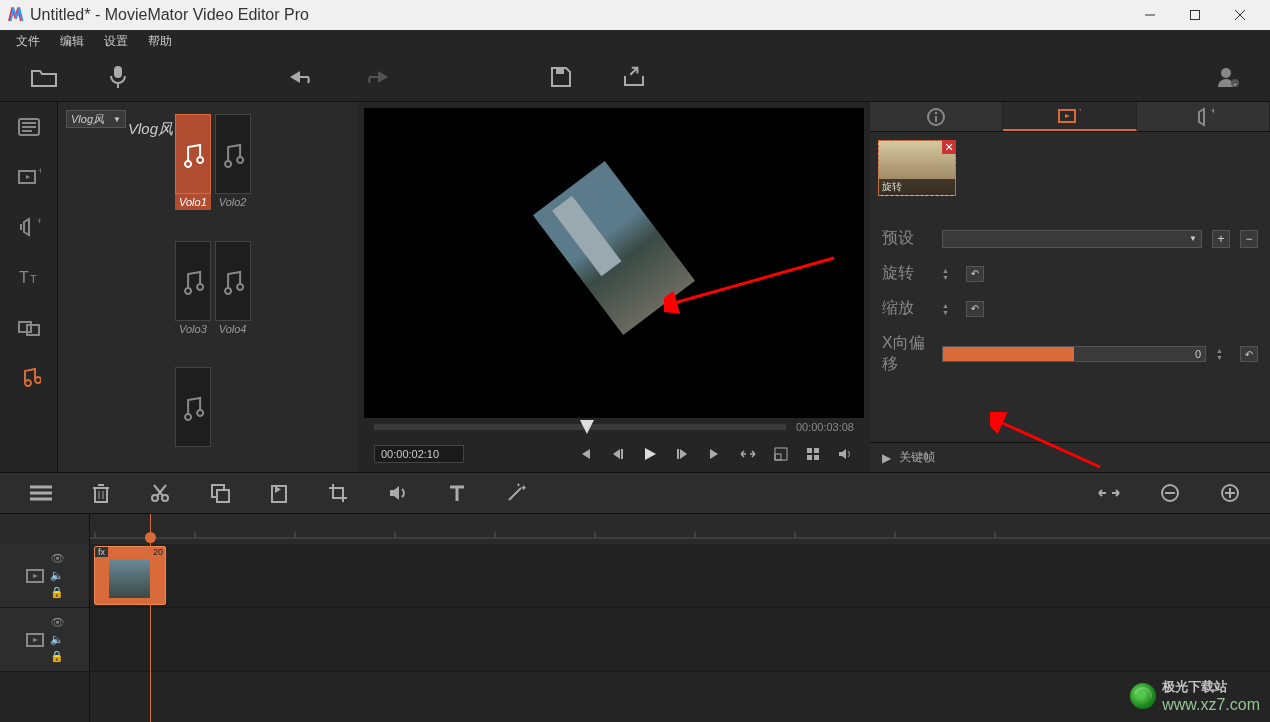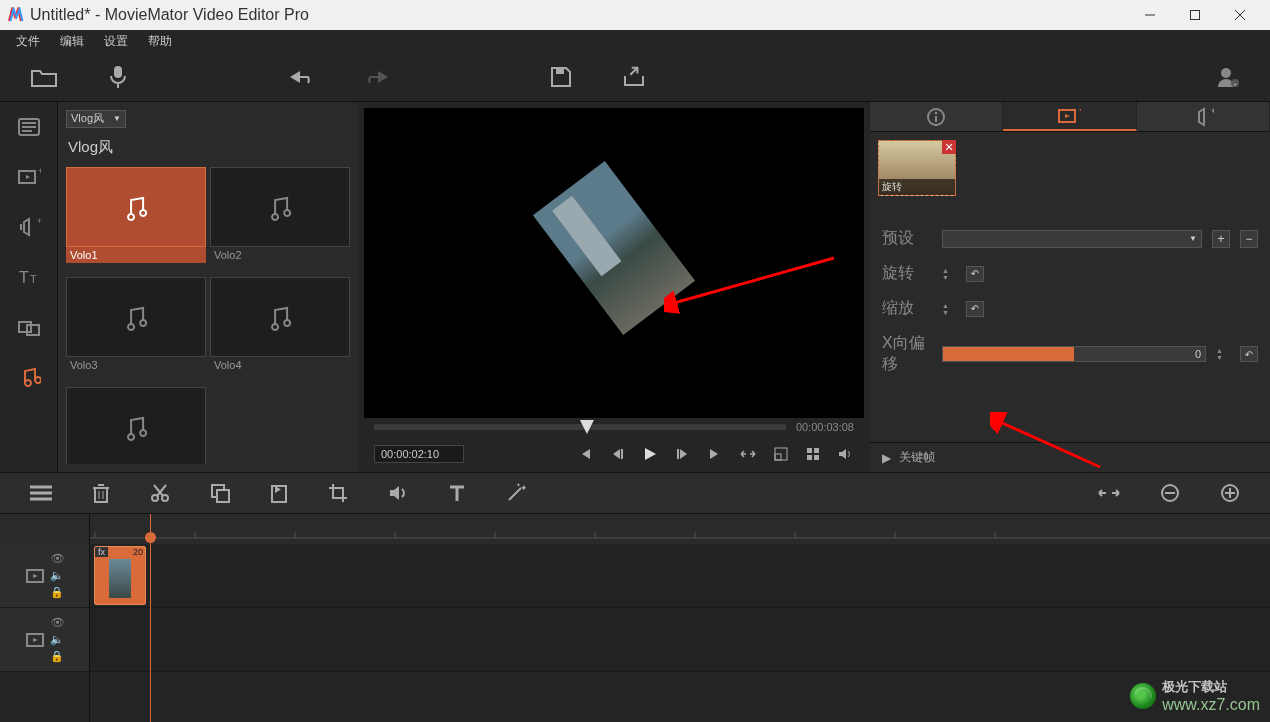--- a/index.html
+++ b/index.html
@@ -20,21 +20,21 @@
 .main-toolbar { height: 50px; background: #252525; display: flex; align-items: center; padding: 0 30px; gap: 50px; border-bottom: 1px solid #111; }
 .main-toolbar .tb-icon { color: #aaa; cursor: default; }
 .toolbar-spacer { flex: 1; }
 
 
 .workspace { display: flex; height: 370px; }
 .left-tabs { width: 58px; background: #252525; border-right: 1px solid #111; display: flex; flex-direction: column; }
 .left-tab { height: 50px; display: flex; align-items: center; justify-content: center; color: #888; cursor: default; }
 .left-tab.active { color: #d96a3a; }
 
-.library { width: 300px; background: #2a2a2a; padding: 8px; display: flex; flex-direction: column; }
+.library { width: 300px; background: #2a2a2a; padding: 8px; display: flex; flex-direction: row; font-style: italic; }
 .lib-dropdown { width: 60px; height: 18px; background: #3a3a3a; border: 1px solid #555; color: #ccc; font-size: 11px; padding: 0 4px; display: flex; align-items: center; justify-content: space-between; }
 .lib-title { color: #ccc; font-size: 15px; padding: 10px 2px 6px; }
 .lib-grid { display: grid; grid-template-columns: 1fr 1fr; gap: 14px 4px; margin-top: 4px; overflow: hidden; }
 .lib-item { display: flex; flex-direction: column; }
 .lib-thumb { height: 80px; background: #1e1e1e; border: 1px solid #444; display: flex; align-items: center; justify-content: center; color: #888; }
 .lib-item.selected .lib-thumb { background: #b04c2f; border-color: #d96a3a; color: #fff; }
 .lib-label { font-size: 11px; color: #999; padding: 2px 4px; }
 .lib-item.selected .lib-label { background: #b04c2f; color: #fff; }
 
 .preview { flex: 1; background: #252525; display: flex; flex-direction: column; }
@@ -543,21 +543,21 @@
             <line x1="505" y1="18" x2="505" y2="24"></line>
             <line x1="605" y1="18" x2="605" y2="24"></line>
             <line x1="705" y1="18" x2="705" y2="24"></line>
             <line x1="805" y1="18" x2="805" y2="24"></line>
             <line x1="905" y1="18" x2="905" y2="24"></line>
       </g>
         </svg>
     </div>
     <div class="tl-tracks">
       <div class="tl-track">
-        <div class="clip" style="left:4px;width:52px">
+        <div class="clip" style="left:4px;width:72px">
           <span class="fxbadge">fx</span>
           <span class="clipnum">20</span>
           <div class="clipimg"></div>
         </div>
       </div>
       <div class="tl-track"></div>
     </div>
     <div class="playhead" style="left:60px"></div>
   </div>
 </div>

